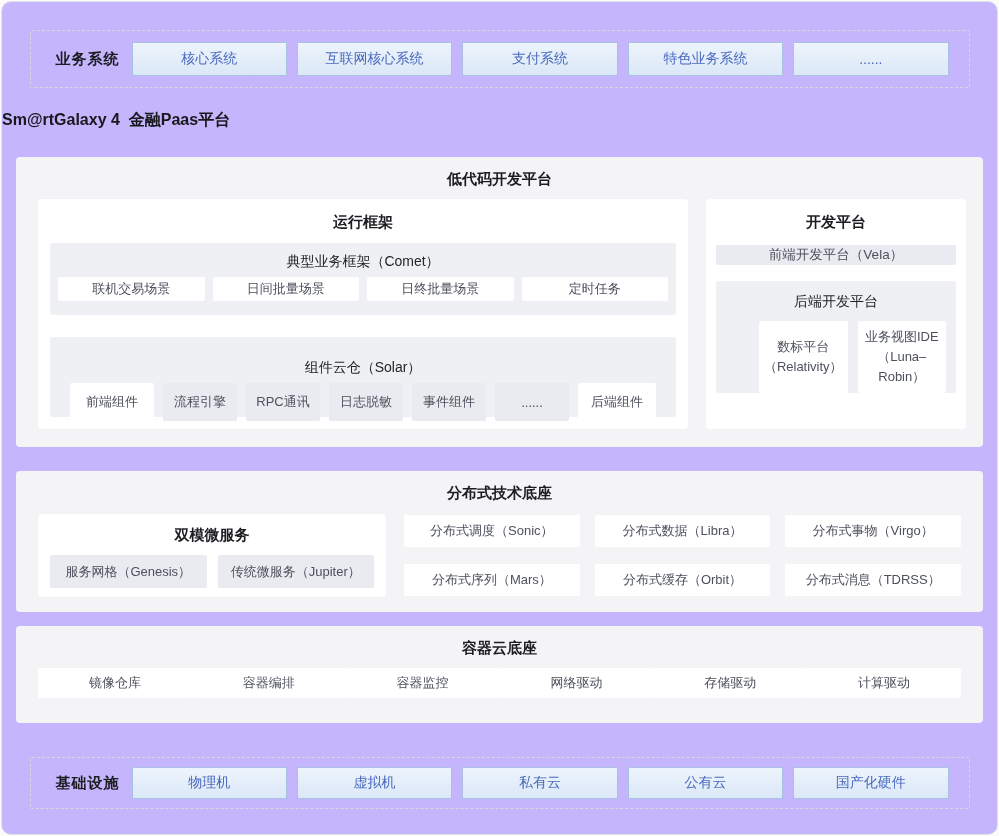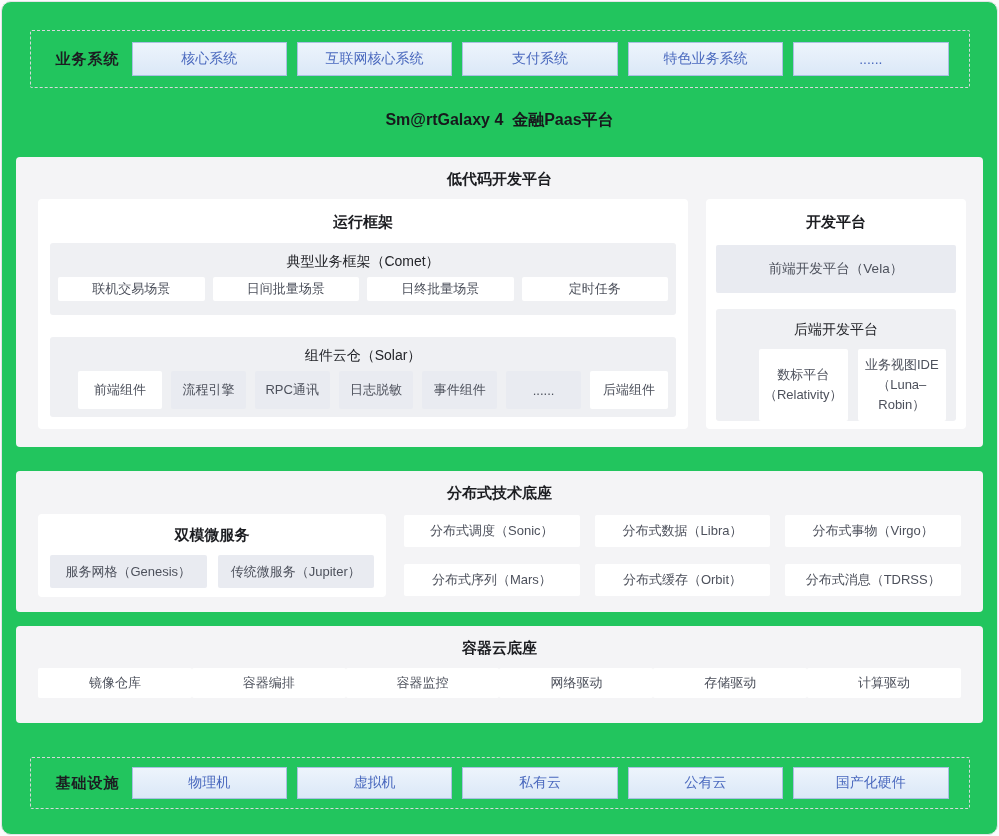--- a/index.html
+++ b/index.html
@@ -3,21 +3,21 @@
 <meta charset="utf-8">
 <style>
   * { margin: 0; padding: 0; box-sizing: border-box; }
   html, body { background: #fbfbfc; }
   body {
     font-family: "Liberation Sans", "DejaVu Sans", sans-serif;
     width: 999px; height: 836px; overflow: hidden;
   }
   .page {
     width: 997px; height: 834px; margin: 1px;
-    background: #22c55e;
+    background: #c4b5fd;
     border: 1px solid #e3e4e7;
     border-radius: 10px;
     overflow: hidden;
     position: relative;
   }
   
   .dashed-row {
     width: 940px; margin: 0 auto;
     border: 1px dashed #d7d8da;
     border-radius: 2px;
@@ -36,21 +36,21 @@
     display: flex; align-items: center; justify-content: center;
     font-size: 14px; color: #4a69be;
   }
   .biz-row { height: 58px; margin-top: 28px; }
   .infra-row { height: 52px; margin-top: 34px; }
   .infra-row .blue-box { height: 32px; }
 
   
   .main-title {
     margin-top: 22px; height: 24px;
-    text-align: center;
+    text-align: left;
     font-size: 16px; font-weight: bold; color: #17181c;
     white-space: pre;
   }
 
   
   .section {
     width: 967px; margin: 0 auto;
     background: #f4f4f6;
     border-radius: 4px;
   }
@@ -82,29 +82,29 @@
     font-size: 13px; color: #4d515c;
   }
 
   
   .lowcode { margin-top: 23px; height: 290px; }
   .lowcode-body { display: flex; gap: 18px; padding: 7px 17px 0 22px; }
   .runtime-card { width: 650px; height: 230px; padding: 12px; }
   .comet-subcard { margin-top: 10px; height: 72px; padding: 8px; }
   .comet-row { display: flex; gap: 8px; margin-top: 6px; }
   .comet-row .white-box { flex: 1; height: 24px; }
-  .solar-subcard { margin-top: 22px; height: 80px; padding: 8px; }
-  .solar-row { display: flex; gap: 9px; margin-top: 6px; margin-left: 20px; }
+  .solar-subcard { margin-top: 22px; height: 80px; padding: 20px; }
+  .solar-row { display: flex; gap: 9px; margin-top: 6px; }
   .solar-row > div { height: 38px; }
   .solar-front { width: 84px; }
   .solar-back { width: 78px; }
   .solar-row .gray-chip { flex: 1; }
 
   .dev-card { width: 260px; height: 230px; padding: 12px 10px; }
-  .vela-chip { margin-top: 12px; height: 48px; font-size: 13.5px; }
+  .vela-chip { margin-top: 12px; height: 20px; font-size: 13.5px; }
   .backend-subcard { margin-top: 16px; height: 112px; padding: 10px; }
   .backend-boxes { display: flex; gap: 10px; margin-top: 10px; padding-left: 33px; }
   .backend-boxes .white-box {
     flex: 1; height: 72px;
     flex-direction: column; line-height: 1.55; text-align: center;
   }
 
   
   .distributed { margin-top: 24px; height: 141px; }
   .distributed-body { display: flex; gap: 18px; padding: 0 22px; margin-top: 8px; }

